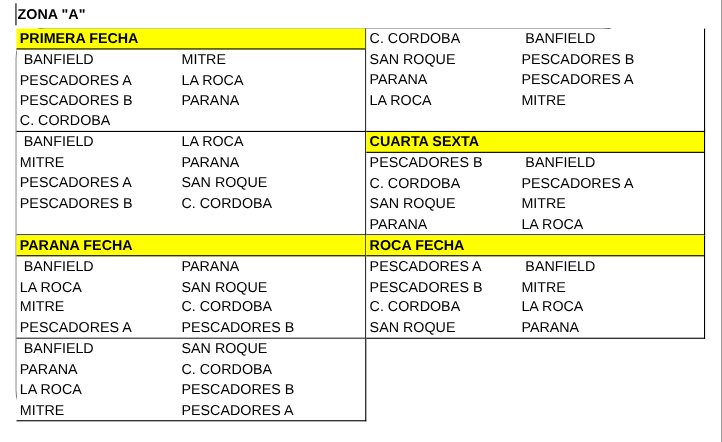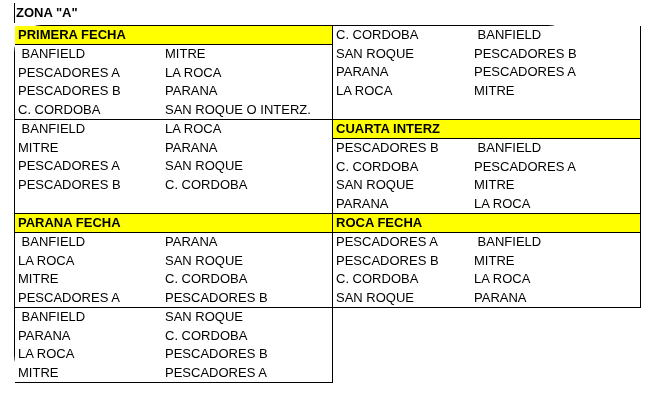--- a/index.html
+++ b/index.html
@@ -82,21 +82,20 @@
     <div class="row">
       <span class="c1">PESCADORES A</span>
       <span class="c2">LA ROCA</span>
     </div>
     <div class="row">
       <span class="c1">PESCADORES B</span>
       <span class="c2">PARANA</span>
     </div>
     <div class="row">
       <span class="c1">C. CORDOBA</span>
-      <span class="c2">SAN ROQUE O INTERZ.</span>
     </div>
   </section>
 
   <section class="sec right">
     <div class="row">
       <span class="c1">C. CORDOBA</span>
       <span class="c2"> BANFIELD</span>
     </div>
     <div class="row">
       <span class="c1">SAN ROQUE</span>
@@ -125,21 +124,21 @@
       <span class="c1">PESCADORES A</span>
       <span class="c2">SAN ROQUE</span>
     </div>
     <div class="row">
       <span class="c1">PESCADORES B</span>
       <span class="c2">C. CORDOBA</span>
     </div>
   </section>
 
   <section class="sec right">
-    <div class="hdr">CUARTA INTERZ</div>
+    <div class="hdr">CUARTA SEXTA</div>
     <div class="row">
       <span class="c1">PESCADORES B</span>
       <span class="c2"> BANFIELD</span>
     </div>
     <div class="row">
       <span class="c1">C. CORDOBA</span>
       <span class="c2">PESCADORES A</span>
     </div>
     <div class="row">
       <span class="c1">SAN ROQUE</span>

